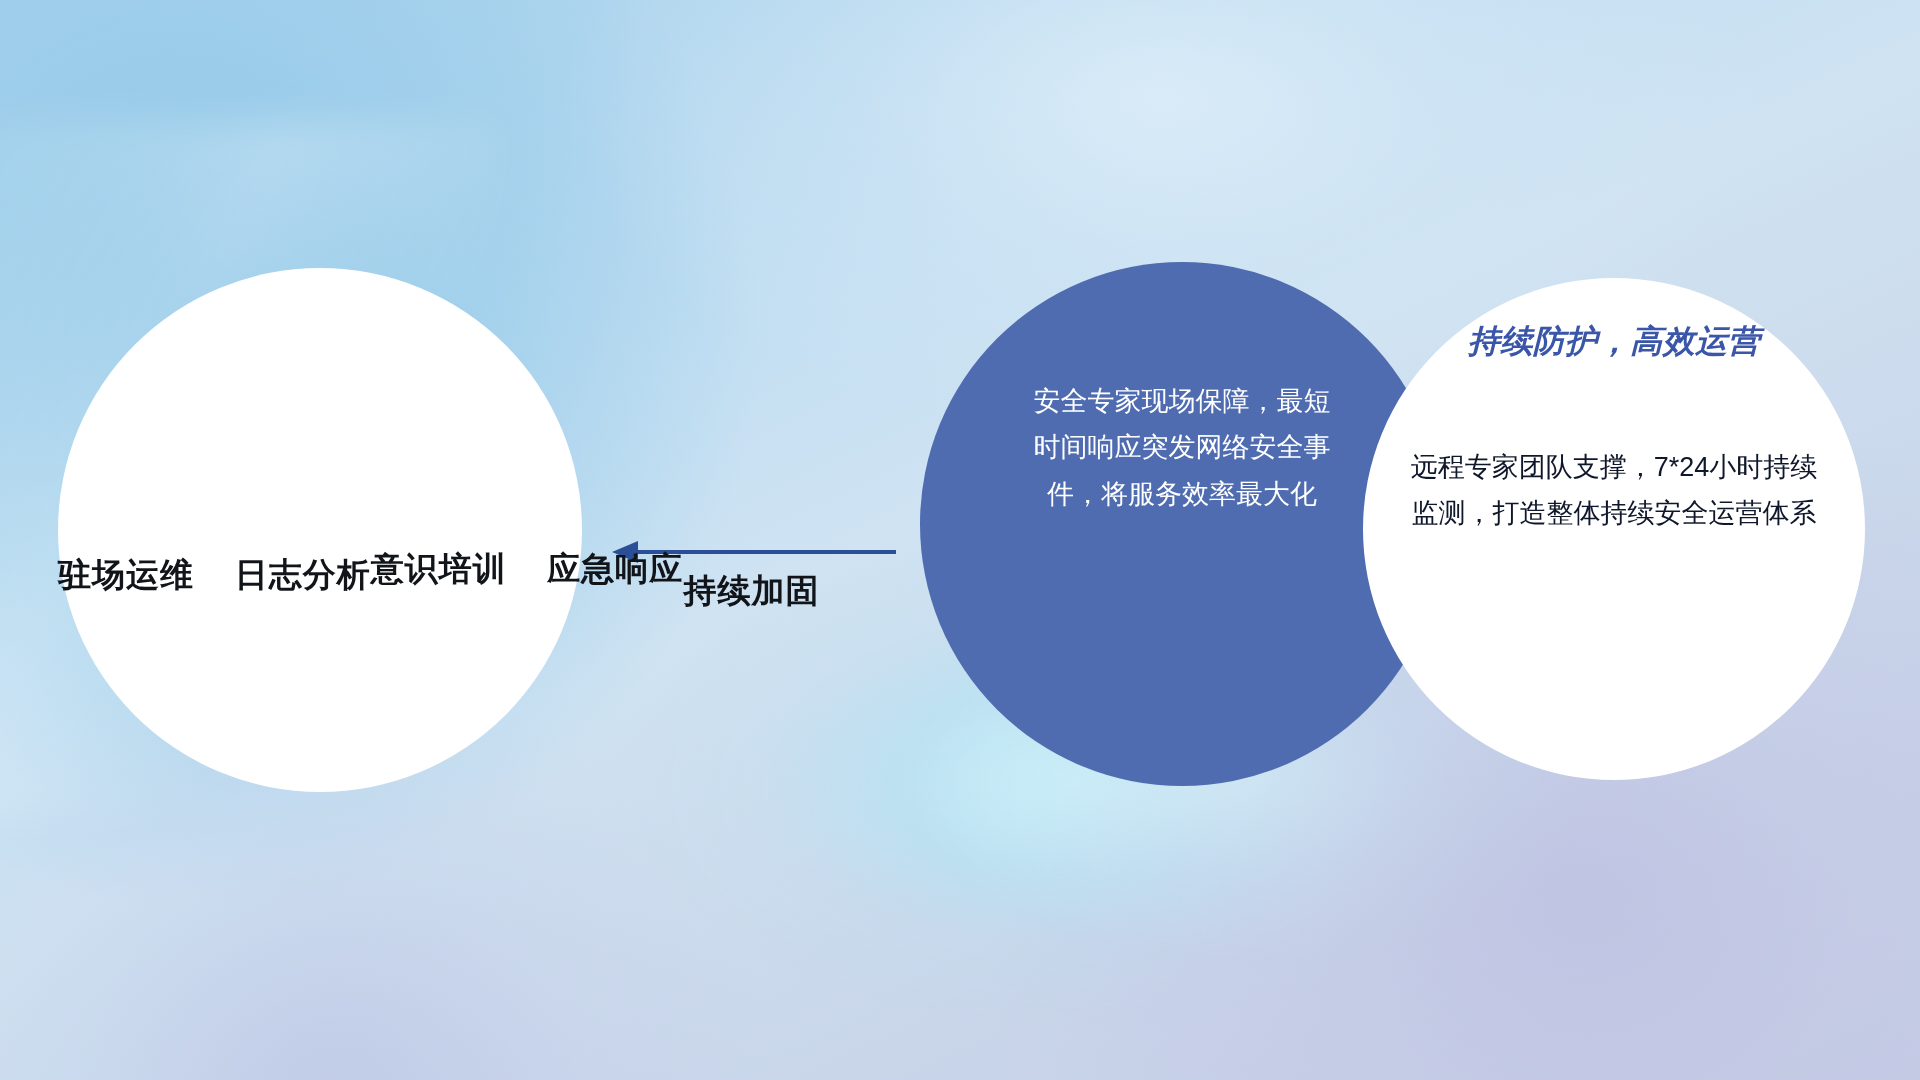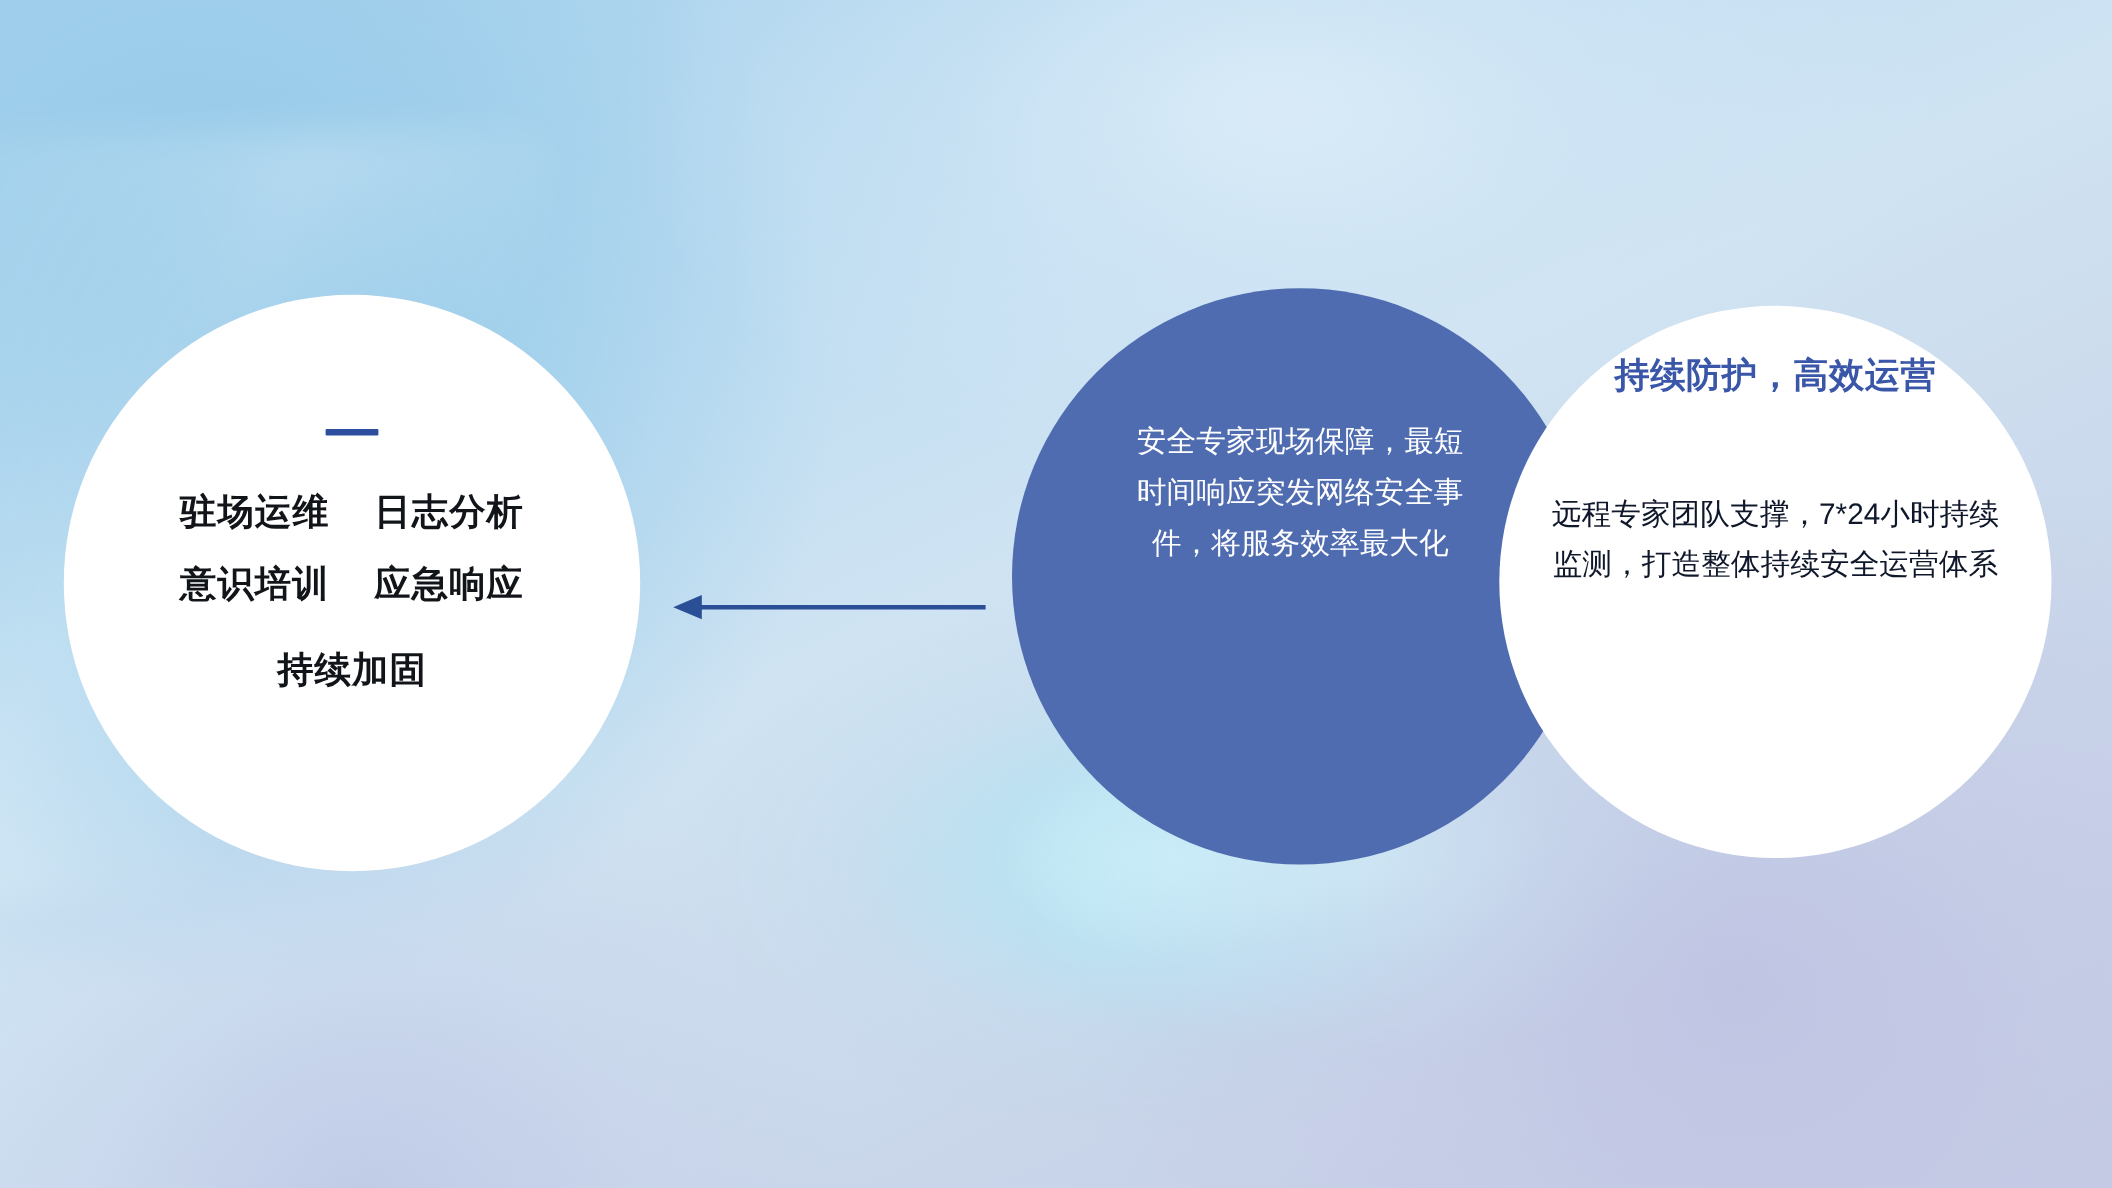--- a/index.html
+++ b/index.html
@@ -148,21 +148,21 @@
   }
 
   
   #left-content {
     position: absolute;
     left: 58px;
     top: 268px;
     width: 524px;
     height: 524px;
     display: flex;
-    flex-direction: column;
+    flex-direction: row;
     align-items: center;
     box-sizing: border-box;
     padding-top: 122px;
   }
   #left-rule {
     width: 48px;
     height: 6px;
     background: #2d4f9e;
     border-radius: 1px;
     margin-bottom: 52px;
@@ -222,20 +222,21 @@
     flex-direction: column;
     align-items: center;
     padding-top: 42px;
   }
   #right-title {
     color: #3a56a8;
     font-size: 32px;
     font-weight: bold;
     letter-spacing: 0.5px;
     white-space: nowrap;
+    font-style: italic;
   }
   #right-body {
     margin-top: 81px;
     width: 430px;
     color: #0f172a;
     font-size: 27px;
     line-height: 1.70;
     text-align: center;
   }
 

